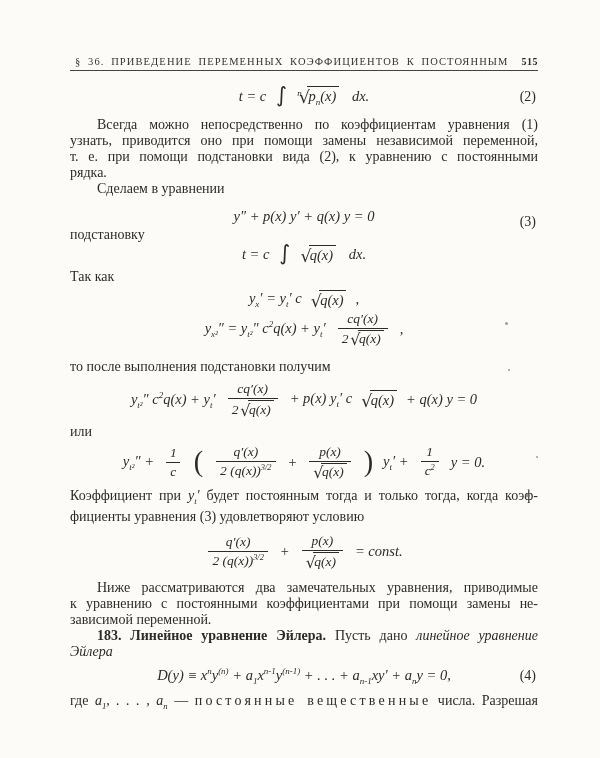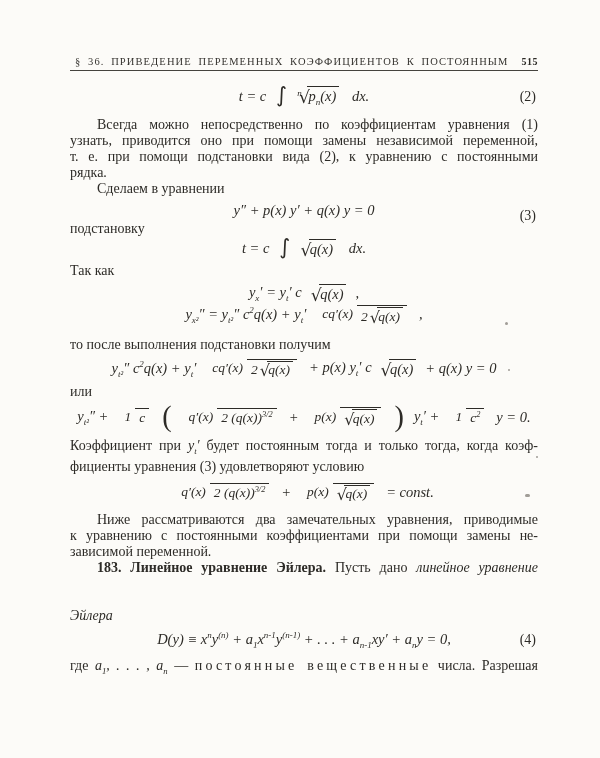--- a/index.html
+++ b/index.html
@@ -14,47 +14,47 @@
   .hdr{display:flex;align-items:center;}
   .htitle{flex:1;text-align:center;font-size:10.5px;letter-spacing:1.1px;word-spacing:3px;color:#35332f;}
   .hpage{font-size:10px;font-weight:600;margin-left:8px;letter-spacing:0.5px;}
   .hrule{border-top:1.6px solid #45433e;margin-top:3px;}
 
   
   .pline{font-size:14px;line-height:16px;white-space:nowrap;}
   .just{text-align:justify;text-align-last:justify;}
   .indent{text-indent:27px;}
   .bold{font-weight:bold;}
-  .it{font-style:italic;margin-top:32px;}
+  .it{font-style:italic;}
   .spaced{letter-spacing:3.2px;}
   .mi{font-style:italic;font-family:"Liberation Serif","DejaVu Serif","DejaVu Sans",serif;}
 
   
   .disp{position:relative;display:flex;justify-content:center;align-items:center;gap:9px;
         font-style:italic;font-size:14.5px;
         font-family:"Liberation Serif","DejaVu Serif","DejaVu Sans",serif;}
   .m{white-space:pre;}
   .eqnum{position:absolute;right:2px;top:50%;transform:translateY(-50%);font-style:normal;font-size:14px;}
   .eqnum.low{top:85%;}
   .int{font-family:"DejaVu Sans","DejaVu Serif",sans-serif;font-style:normal;font-size:21px;line-height:1;
        transform:translateY(-1px);margin:0 1px;}
   .rad{white-space:nowrap;display:inline-block;}
   .rsign{font-family:"DejaVu Sans",sans-serif;font-style:normal;display:inline-block;font-size:1.18em;
          line-height:1;transform:translateY(1.5px);}
   .rbody{display:inline-block;border-top:1.2px solid currentColor;padding:0.5px 3px 0 1px;margin-left:-2.5px;}
   .ridx{font-size:0.62em;display:inline-block;transform:translateY(-0.55em);margin-right:-0.3em;}
-  .frac{display:inline-flex;flex-direction:row;align-items:center;font-size:0.93em;margin:0 3px;}
+  .frac{display:inline-flex;flex-direction:column;align-items:center;font-size:0.93em;margin:0 3px;}
   .fnum{padding:0 4px 1px;}
   .fden{border-top:1.2px solid currentColor;padding:1px 4px 0;display:flex;align-items:baseline;gap:2px;justify-content:center;}
   .bigp{font-style:normal;font-size:1.95em;line-height:0.9;font-weight:300;transform:scaleY(1.04);margin:0 1px;}
   sub,sup{font-size:0.62em;}
 
   
   .r-eq2{margin:15px 0 10px;}
-  .r-eq3{margin-top:5px;align-items:center;}
+  .r-eq3{margin-top:11px;align-items:center;}
   .r-eqt{margin:1px 0 4px;}
   .r-dy1{margin:5px 0 2px;}
   .r-dy2{margin:2px 0 12px;}
   .r-big{margin:6px 0;}
   .r-or{margin:4px 0 8px;}
   .r-cond{margin:8px 0 10px;}
   .r-eq4{margin:6px 0 8px;}
   .gap2{margin-top:2px;}
   .gap4{margin-top:4px;}
 

